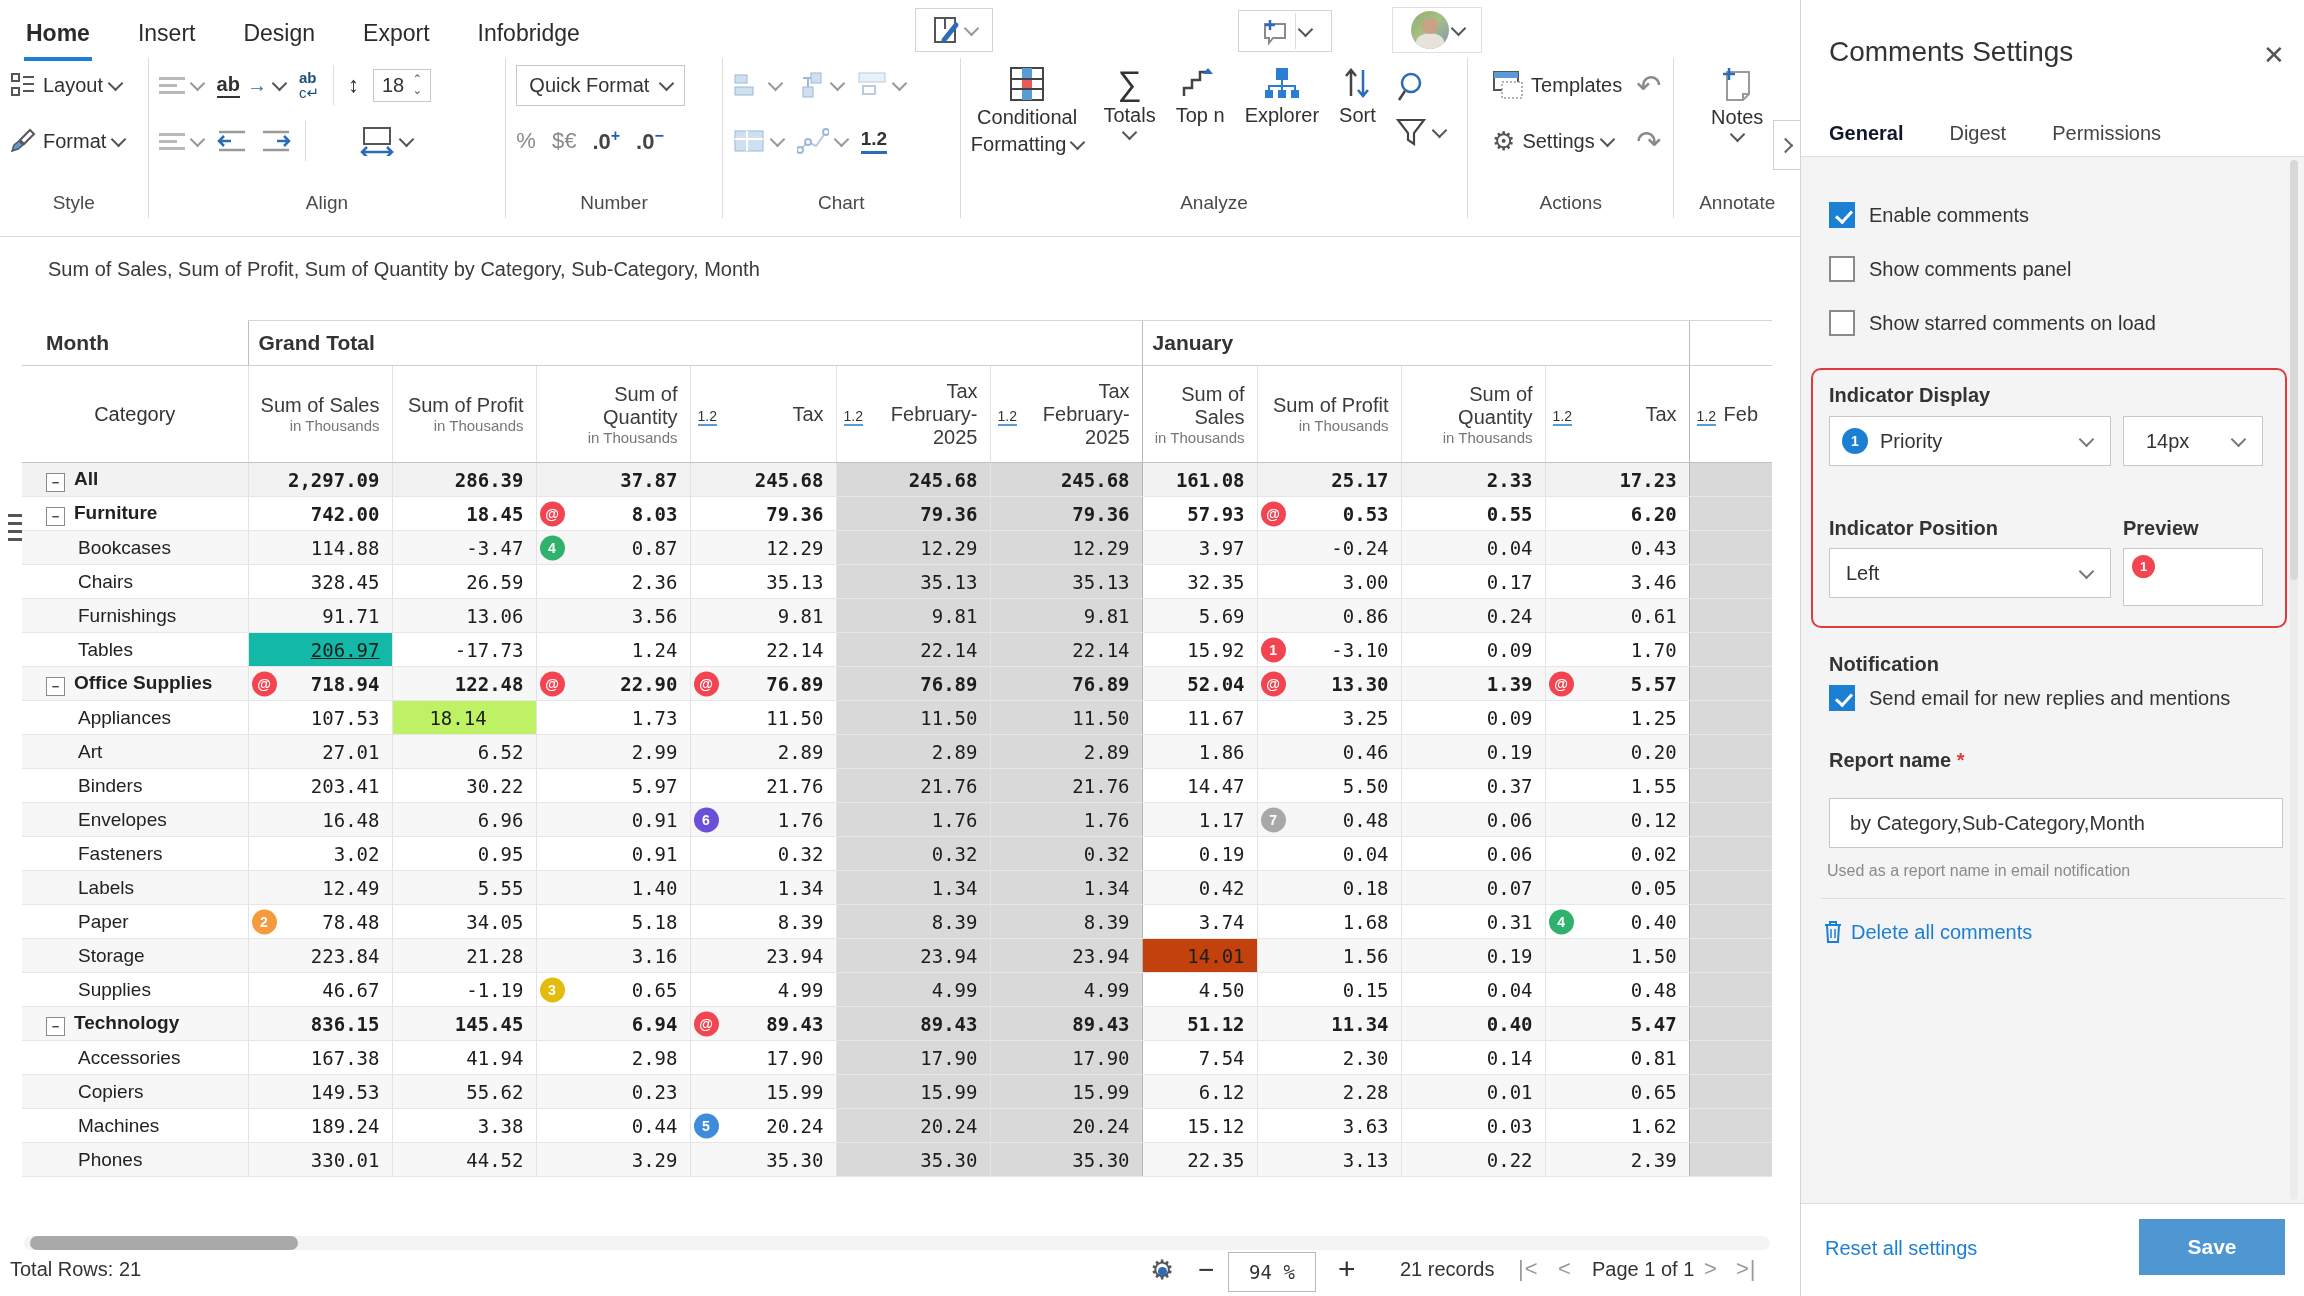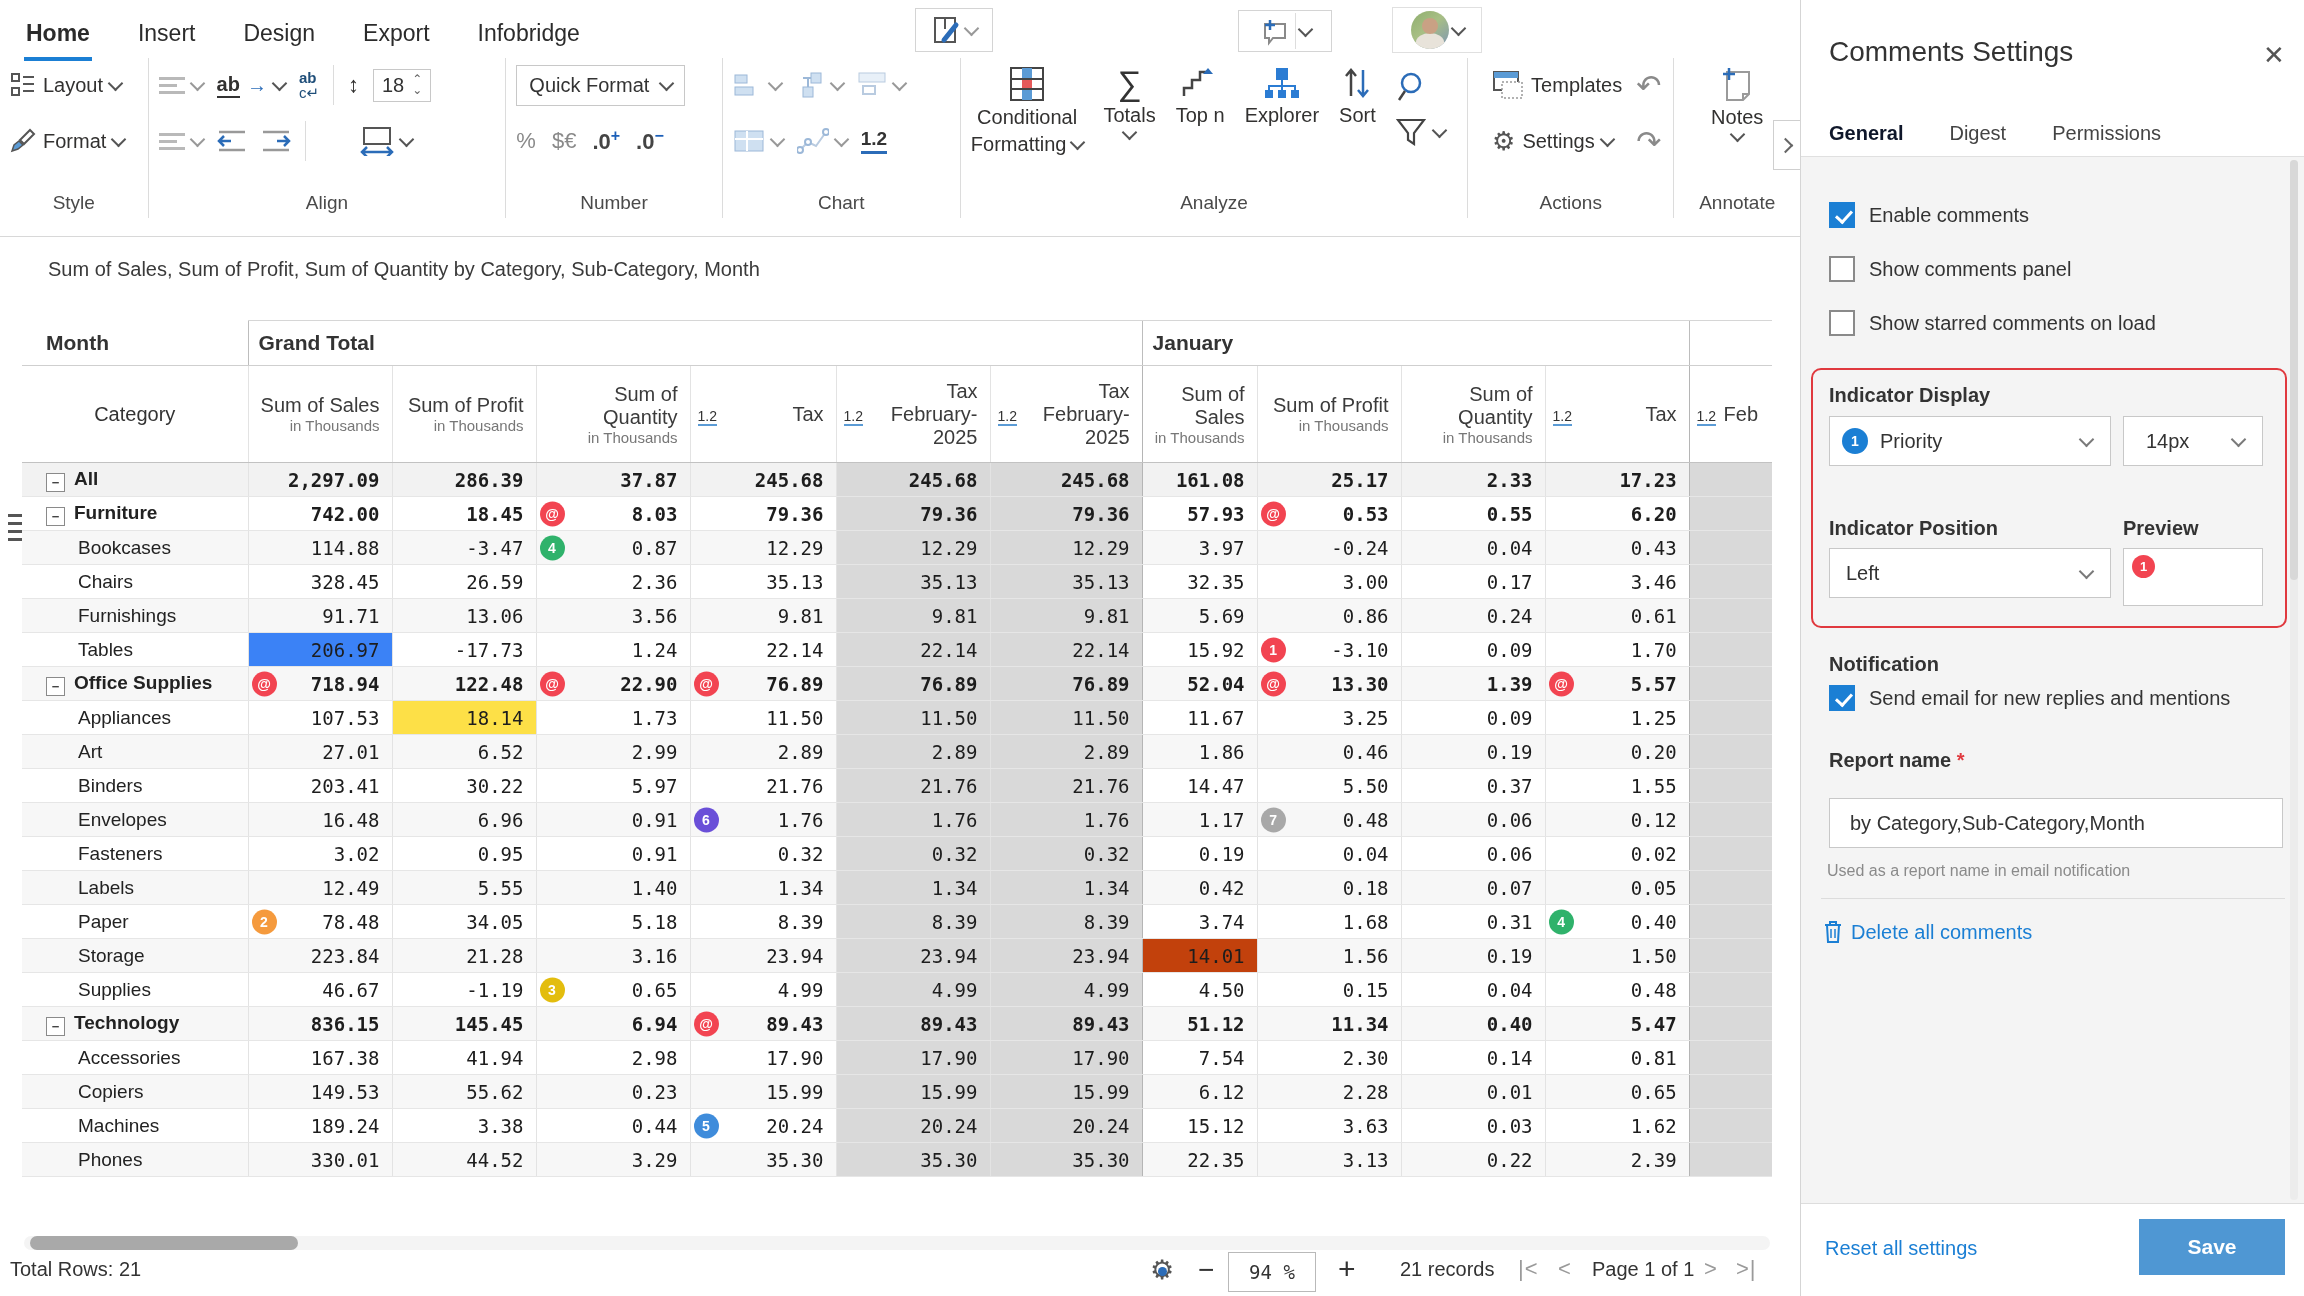--- a/index.html
+++ b/index.html
@@ -581,21 +581,21 @@
             <td style="background: rgb(217, 217, 217);">9.81</td>
             <td style="background: rgb(217, 217, 217);">9.81</td>
             <td class="gb" style="background: rgb(247, 247, 247);">5.69</td>
             <td style="background: rgb(247, 247, 247);">0.86</td>
             <td style="background: rgb(247, 247, 247);">0.24</td>
             <td style="background: rgb(247, 247, 247);">0.61</td>
             <td class="gb" style="background: rgb(217, 217, 217);"></td>
           </tr>
           <tr class="lvl2">
             <th class="rowlbl" style="background: rgb(255, 255, 255); padding-left: 56px;">Tables</th>
-            <td style="background: #3b82f6;">206.97</td>
+            <td style="background: #14b8a6; text-decoration: underline;">206.97</td>
             <td style="background: rgb(255, 255, 255);">-17.73</td>
             <td style="background: rgb(255, 255, 255);">1.24</td>
             <td style="background: rgb(255, 255, 255);">22.14</td>
             <td style="background: rgb(217, 217, 217);">22.14</td>
             <td style="background: rgb(217, 217, 217);">22.14</td>
             <td class="gb" style="background: rgb(255, 255, 255);">15.92</td>
             <td style="background: rgb(255, 255, 255);">-3.10<span class="badge" style="background: rgb(242, 68, 81);">1</span></td>
             <td style="background: rgb(255, 255, 255);">0.09</td>
             <td style="background: rgb(255, 255, 255);">1.70</td>
             <td class="gb" style="background: rgb(217, 217, 217);"></td>
@@ -610,21 +610,21 @@
             <td style="background: rgb(217, 217, 217);">76.89</td>
             <td class="gb" style="background: rgb(247, 247, 247);">52.04</td>
             <td style="background: rgb(247, 247, 247);">13.30<span class="badge" style="background: rgb(242, 68, 81);">@</span></td>
             <td style="background: rgb(247, 247, 247);">1.39</td>
             <td style="background: rgb(247, 247, 247);">5.57<span class="badge" style="background: rgb(242, 68, 81);">@</span></td>
             <td class="gb" style="background: rgb(217, 217, 217);"></td>
           </tr>
           <tr class="lvl2">
             <th class="rowlbl" style="background: rgb(255, 255, 255); padding-left: 56px;">Appliances</th>
             <td style="background: rgb(255, 255, 255);">107.53</td>
-            <td style="background: #fde047;">18.14</td>
+            <td style="background: #bef264; text-align: center;">18.14</td>
             <td style="background: rgb(255, 255, 255);">1.73</td>
             <td style="background: rgb(255, 255, 255);">11.50</td>
             <td style="background: rgb(217, 217, 217);">11.50</td>
             <td style="background: rgb(217, 217, 217);">11.50</td>
             <td class="gb" style="background: rgb(255, 255, 255);">11.67</td>
             <td style="background: rgb(255, 255, 255);">3.25</td>
             <td style="background: rgb(255, 255, 255);">0.09</td>
             <td style="background: rgb(255, 255, 255);">1.25</td>
             <td class="gb" style="background: rgb(217, 217, 217);"></td>
           </tr>

